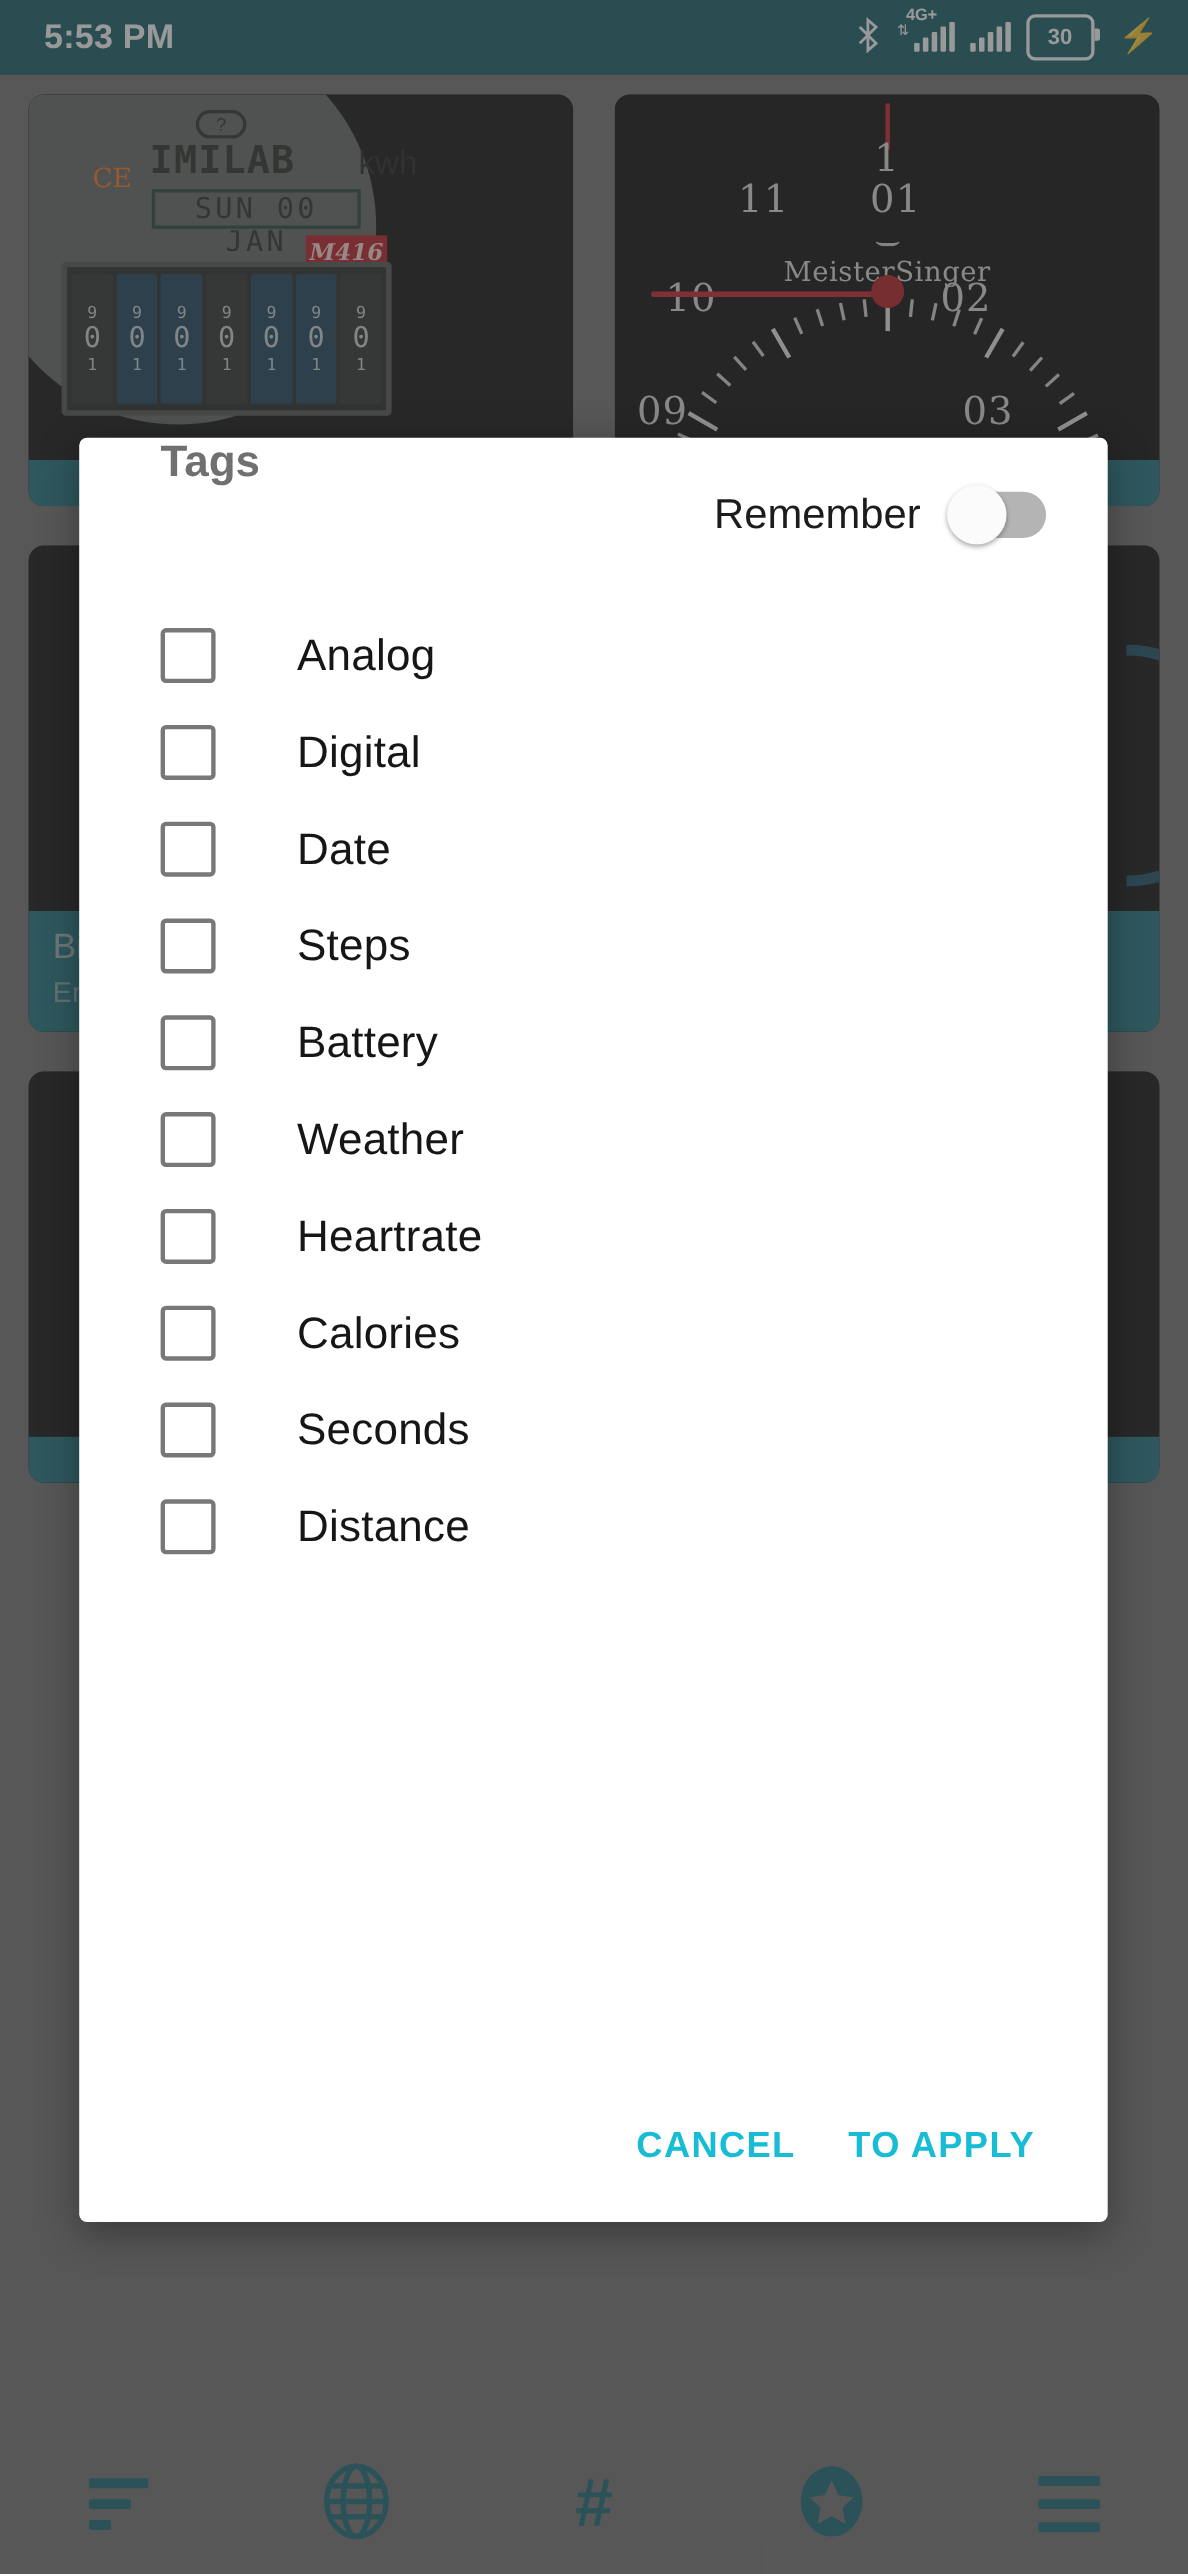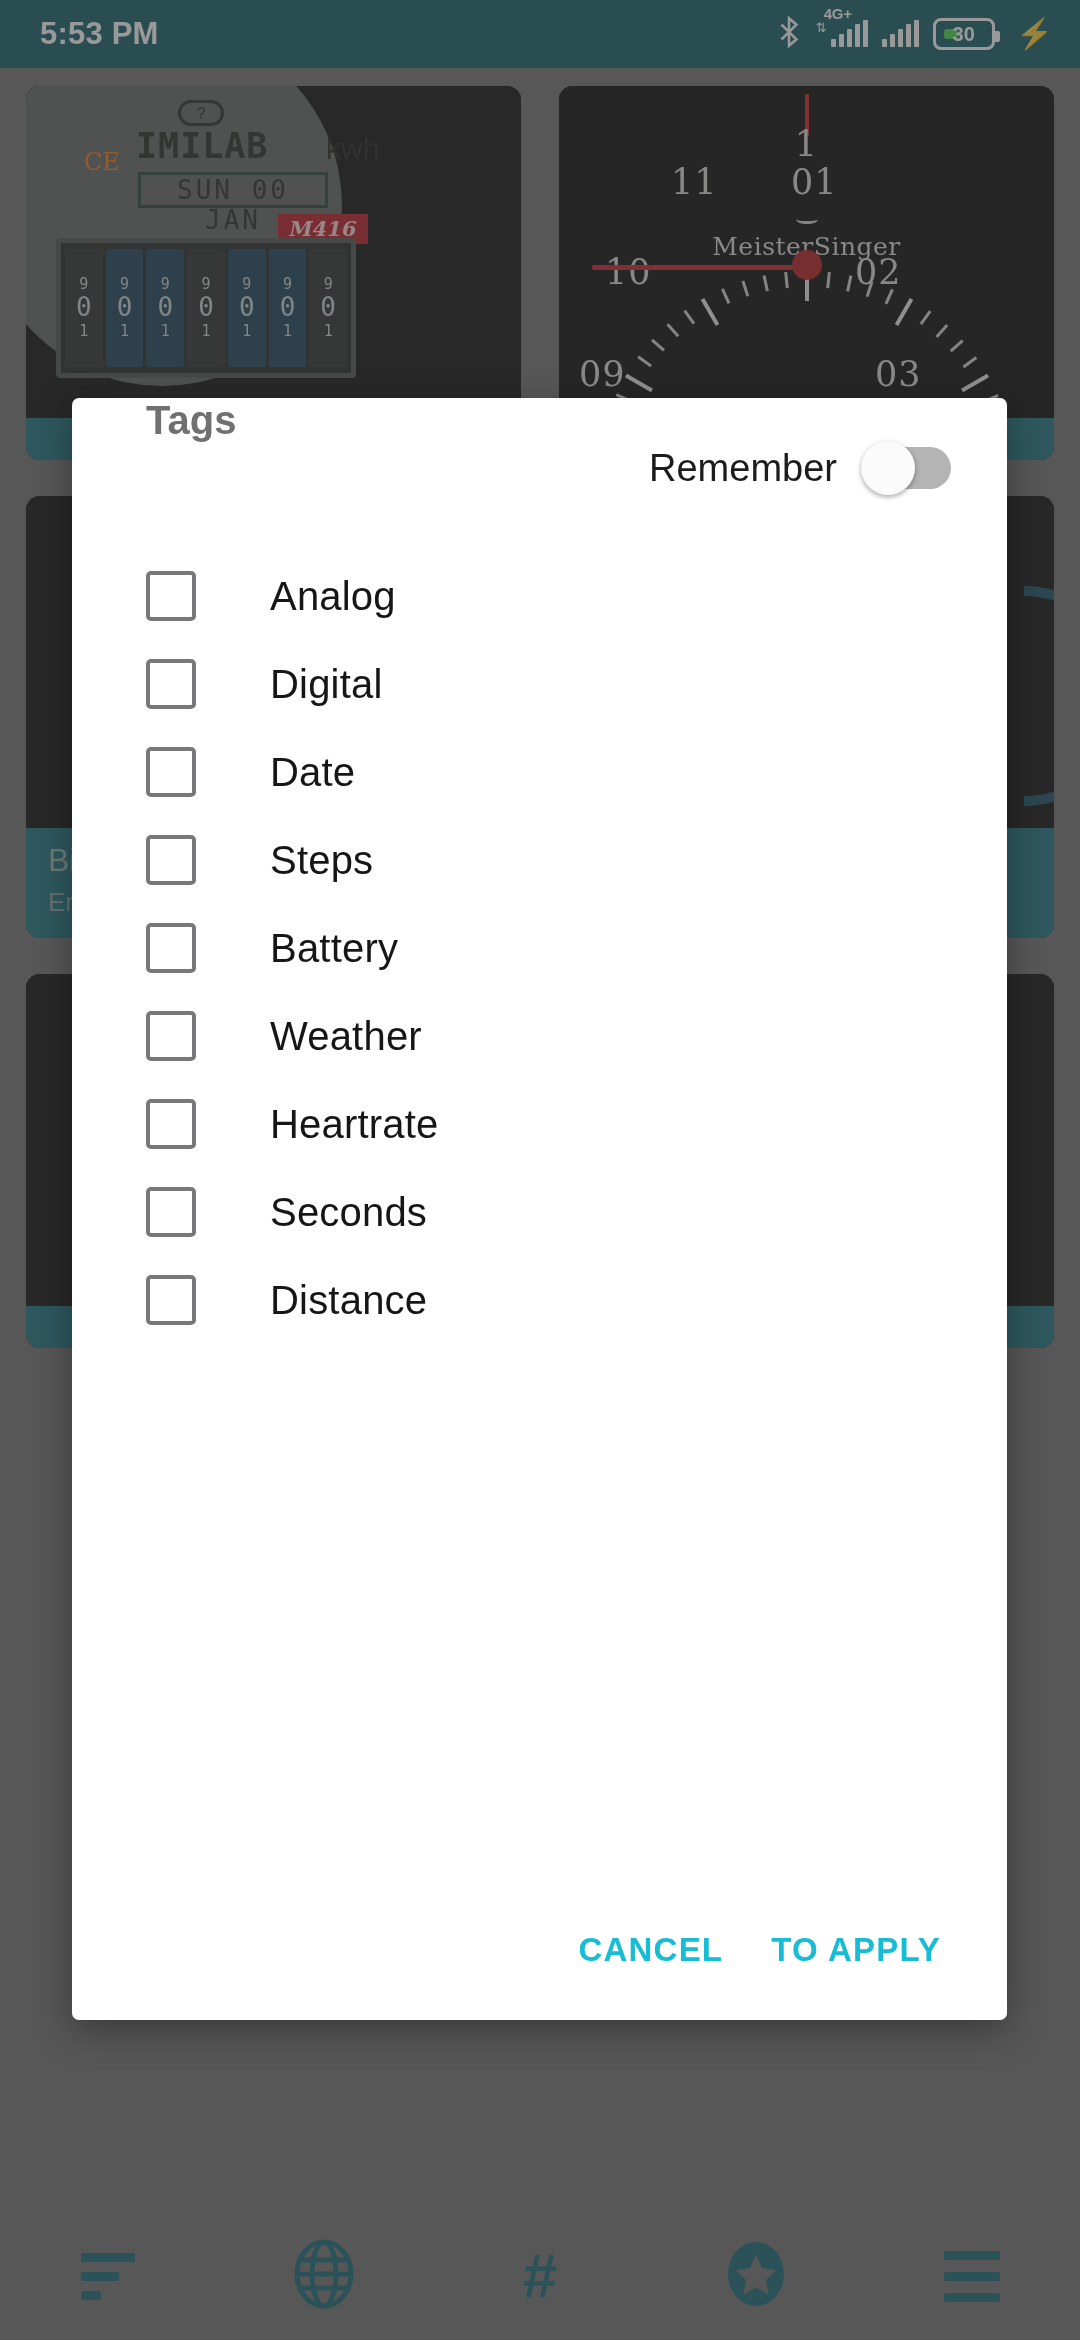--- a/index.html
+++ b/index.html
@@ -27,21 +27,21 @@
   .updown{ font-size:13px; line-height:1; margin-right:1px; }
   .bars{ display:flex; align-items:flex-end; gap:3px; height:26px; }
   .bars i{ display:block; width:5px; background:#ffffff; border-radius:1px; }
   .bars i:nth-child(1){ height:8px; }
   .bars i:nth-child(2){ height:13px; }
   .bars i:nth-child(3){ height:18px; }
   .bars i:nth-child(4){ height:23px; }
   .bars i:nth-child(5){ height:27px; }
   .batt{
     width:62px; height:32px; border:3px solid #ffffff; border-radius:8px;
-    position:relative; display:flex; align-items:center; padding:8px;
+    position:relative; display:flex; align-items:center; padding:18px;
   }
   .batt:after{
     content:""; position:absolute; right:-8px; top:10px; width:5px; height:11px;
     background:#ffffff; border-radius:0 2px 2px 0;
   }
   .batt-fill{ height:100%; width:36%; background:#41d345; border-radius:3px; }
   .batt-num{
     position:absolute; left:0; right:0; text-align:center;
     font-size:20px; font-weight:bold; color:#ffffff; line-height:26px;
   }
@@ -88,21 +88,21 @@
   .meter-kwh{
     position:absolute; left:300px; top:46px; font-size:30px; color:#191c17;
   }
   .meter-lcd{
     position:absolute; left:112px; top:86px; width:190px; height:36px;
     background:#5d6360; border:3px solid #1e3a32;
     font-family:"DejaVu Sans Mono", monospace; font-size:26px; color:#1d241f;
     letter-spacing:3px; text-align:center; line-height:30px;
   }
   .meter-red{
-    position:absolute; left:252px; top:128px; width:90px; height:30px;
+    position:absolute; left:252px; top:128px; width:74px; height:30px;
     background:#b5131b; color:#ffd4d4; font-style:italic; font-weight:bold;
     font-size:21px; text-align:center; line-height:30px;
     font-family:"DejaVu Serif", serif;
   }
   .meter-reg{
     position:absolute; left:30px; top:152px; width:300px; height:140px;
     background:#1b1f1e; border:5px solid #4a4f4c; border-radius:4px;
     display:flex; padding:6px 4px; gap:3px;
   }
   .meter-reg .dg{
@@ -478,20 +478,24 @@
       <div class="tag-row">
         <span class="cbx"></span>
         <span class="tag-label">Weather</span>
       </div>
       <div class="tag-row">
         <span class="cbx"></span>
         <span class="tag-label">Heartrate</span>
       </div>
       <div class="tag-row">
         <span class="cbx"></span>
+        <span class="tag-label">Calories</span>
+      </div>
+      <div class="tag-row">
+        <span class="cbx"></span>
         <span class="tag-label">Seconds</span>
       </div>
       <div class="tag-row">
         <span class="cbx"></span>
         <span class="tag-label">Distance</span>
       </div>
     </div>
 
   <div class="dlg-actions">
     <button class="act-btn">CANCEL</button>

